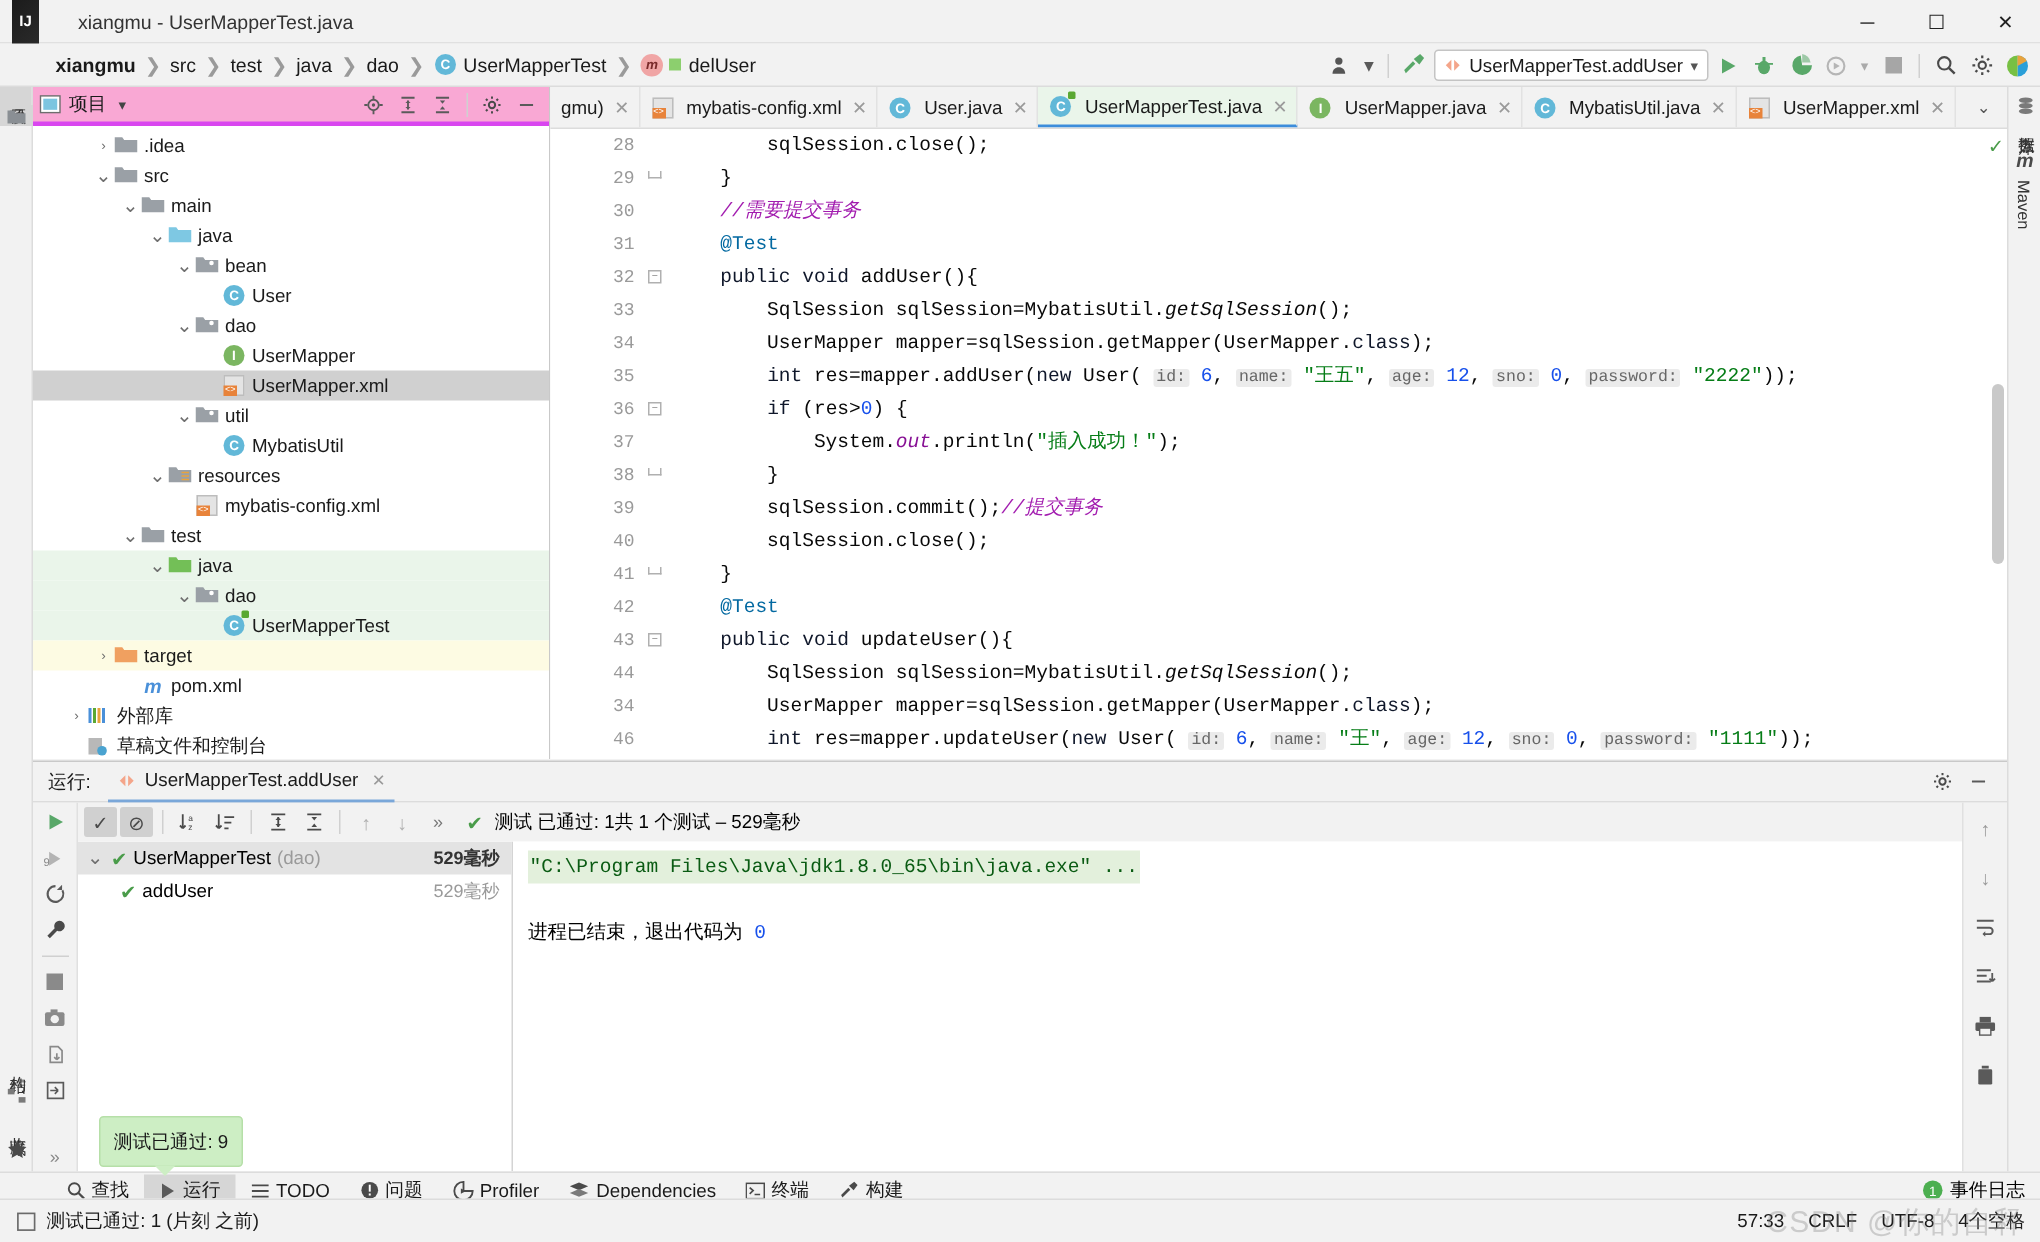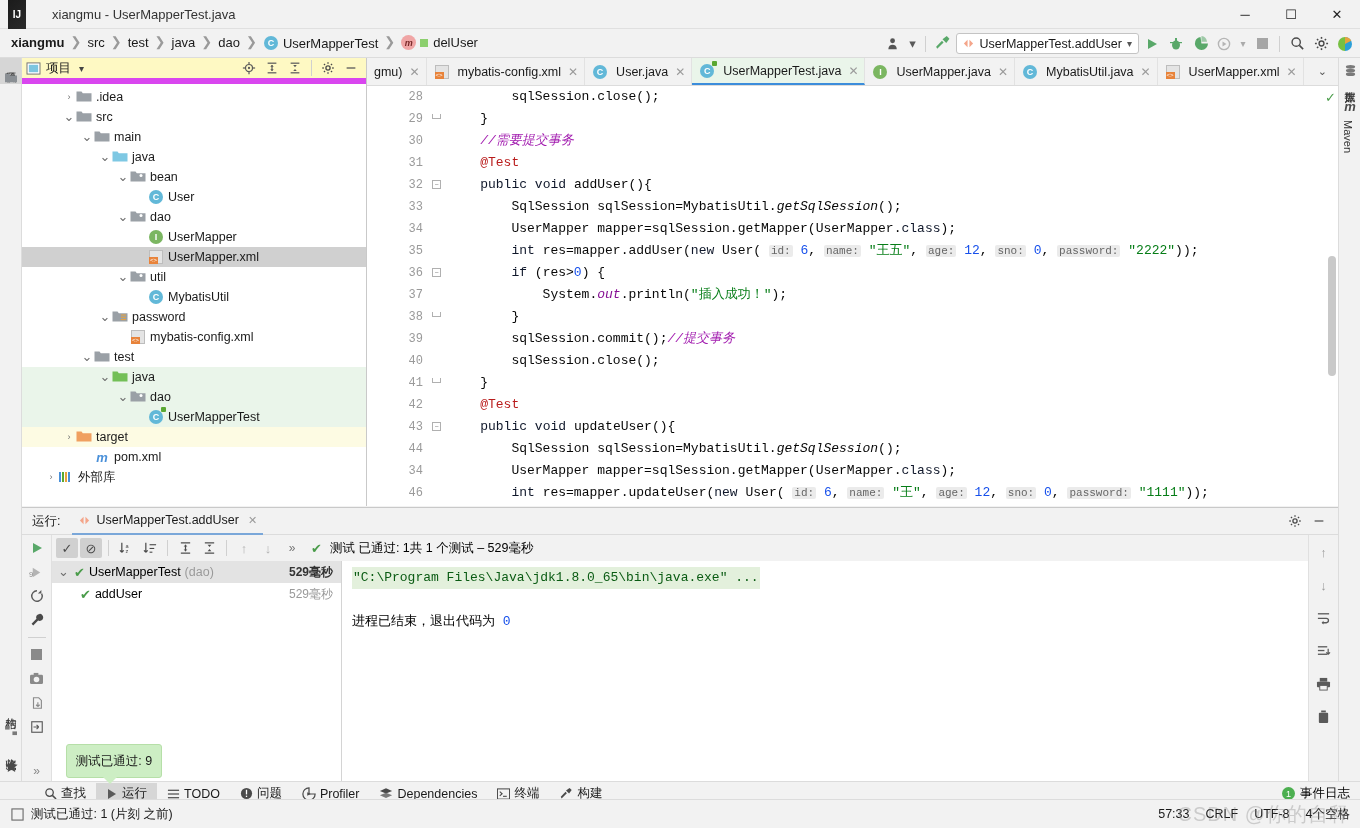--- a/index.html
+++ b/index.html
@@ -40,21 +40,21 @@
     width: 46px; height: 29px; display: flex; align-items: center;
     justify-content: center; font-size: 13px; color: #222;
   }
 
   
   .navbar {
     position: absolute; left: 0; top: 29px; width: 1360px; height: 29px;
     background: #f2f2f2; display: flex; align-items: center;
     border-bottom: 1px solid #dcdcdc;
   }
-  .crumbs { display: flex; align-items: flex-start; padding-left: 8px; }
+  .crumbs { display: flex; align-items: center; padding-left: 8px; margin-left: 26px; }
   .crumb {
     font-size: 13px; color: #1a1a1a; display: flex; align-items: center;
     padding: 1px 3px; white-space: nowrap;
   }
   .crumb.bold { font-weight: bold; }
   .crumb-sep { color: #9a9a9a; font-size: 13px; padding: 0 3px; }
   .navbar-right {
     position: absolute; right: 4px; top: 0; height: 29px;
     display: flex; align-items: center; gap: 2px;
   }
@@ -89,22 +89,22 @@
     background: #f2f2f2; border-left: 1px solid #dcdcdc;
   }
 
   
   .project-panel {
     position: absolute; left: 22px; top: 58px; width: 345px; height: 448px;
     background: #fff; border-right: 1px solid #c9c9c9;
     display: flex; flex-direction: column;
   }
   .panel-header {
-    height: 26px; background: #fef9c3; display: flex; align-items: center;
-    padding: 0 4px; border-bottom: 6px solid #d946ef; flex: 0 0 26px;
+    height: 26px; background: #f9a8d4; display: flex; align-items: center;
+    padding: 0 4px; border-bottom: 3px solid #d946ef; flex: 0 0 26px;
   }
   .panel-title { font-size: 12.5px; color: #1a1a1a; margin-left: 5px; }
   .panel-header-icons { margin-left: auto; display: flex; align-items: center; gap: 1px; }
   .tree { flex: 1; overflow: hidden; padding-top: 3px; font-size: 12.5px; position: relative; }
   .tnode {
     display: flex; align-items: center; height: 20px; padding-left: 4px;
     white-space: nowrap; color: #1a1a1a;
   }
   .tnode.sel { background: #d0d0d0; }
   .tnode.testsrc { background: #eaf5ea; }
@@ -166,21 +166,21 @@
   .fold { position: absolute; left: 3px; width: 9px; height: 9px;
           border: 1px solid #b0b0b0; color: #888; font-size: 7px;
           line-height: 7px; text-align: center; background:#fff; }
   .code {
     flex: 1; font-family: "Liberation Mono", monospace; font-size: 13px;
     line-height: 22px; white-space: pre; color: #080808; padding-left: 4px;
     overflow: hidden; position: relative;
   }
   .cl { height: 22px; }
   .kw { color: #0f172a; }
-  .ann { color: #b91c1c; }
+  .ann { color: #0369a1; }
   .str { color: #067d17; }
   .num { color: #1750eb; }
   .cmt { color: #a21caf; font-style: italic; }
   .it { font-style: italic; }
   .fld { color: #871094; font-style: italic; }
   .hint { background: #ebebeb; color: #666; font-size: 11px; padding: 0 2px;
           border-radius: 2px; }
   .scroll-v {
     position: absolute; right: 2px; top: 170px; width: 8px; height: 120px;
     background: #c9c9c9; border-radius: 4px;
@@ -617,21 +617,21 @@
           <span class="ic">
             <svg width="16" height="14" viewBox="0 0 16 14">
               <path d="M0.5 2.5h5l1.3 1.8H15.5v8.2H0.5z" fill="#9aa0a6"></path>
               <g stroke="#e8a33d" stroke-width="1">
                 <line x1="9" y1="6" x2="14" y2="6"></line>
                 <line x1="9" y1="8.3" x2="14" y2="8.3"></line>
                 <line x1="9" y1="10.6" x2="14" y2="10.6"></line>
               </g>
             </svg>
           </span>
-          <span>password</span>
+          <span>resources</span>
         </div>
         <div class="tnode" style="padding-left: 94px;">
           <span class="arrow"></span>
           <span class="xml-ic"></span>
           <span>mybatis-config.xml</span>
         </div>
         <div class="tnode" style="padding-left: 58px;">
           <span class="arrow" style="font-size: 13px; line-height: 8px;">⌄</span>
           <span class="ic">
             <svg width="16" height="14" viewBox="0 0 16 14">
@@ -682,20 +682,30 @@
           <span class="arrow">›</span>
           <span class="lib-ic">
             <svg width="14" height="12" viewBox="0 0 14 12">
               <rect x="1" y="1" width="2" height="10" fill="#4a90d9"></rect>
               <rect x="4" y="1" width="2" height="10" fill="#5aa832"></rect>
               <rect x="7" y="1" width="2" height="10" fill="#e8a33d"></rect>
               <rect x="10" y="1" width="2" height="10" fill="#4a90d9"></rect>
             </svg>
           </span>
           <span>外部库</span>
+        </div>
+        <div class="tnode" style="padding-left: 22px;">
+          <span class="arrow"></span>
+          <span class="lib-ic">
+            <svg width="14" height="13" viewBox="0 0 14 13">
+              <rect x="1" y="1" width="9" height="11" fill="#b8b8b8"></rect>
+              <circle cx="10" cy="9.5" r="3.2" fill="#4aa3d0"></circle>
+            </svg>
+          </span>
+          <span>草稿文件和控制台</span>
         </div>
       </div>
   </div>
 
   <div class="editor-area">
     <div class="tabstrip" id="editor-tabs">
         <div class="etab">
           <span>gmu)</span>
           <span class="x">✕</span>
         </div>

